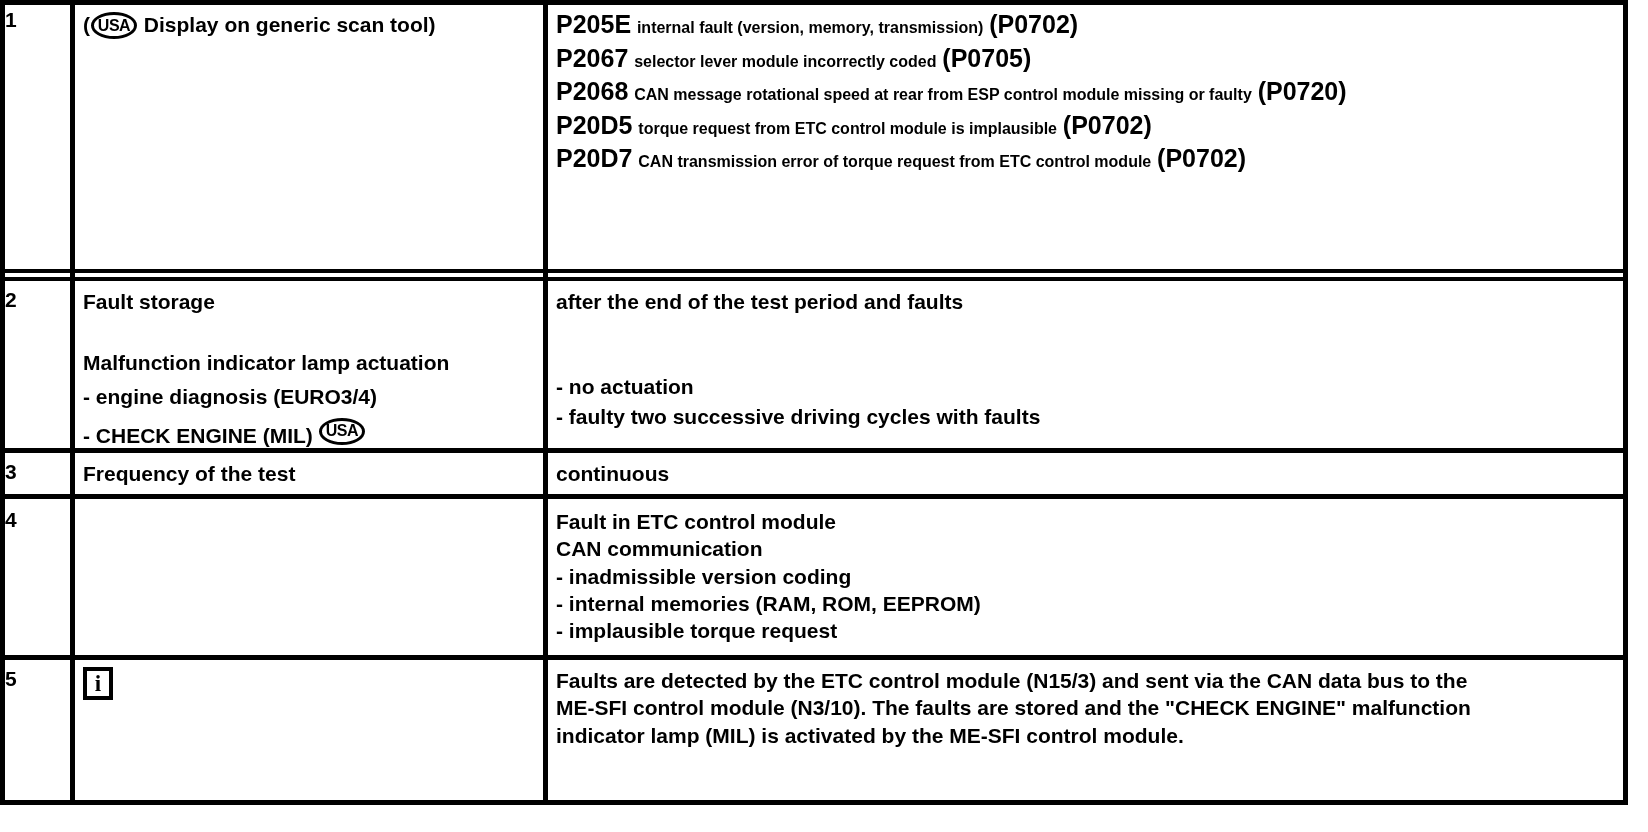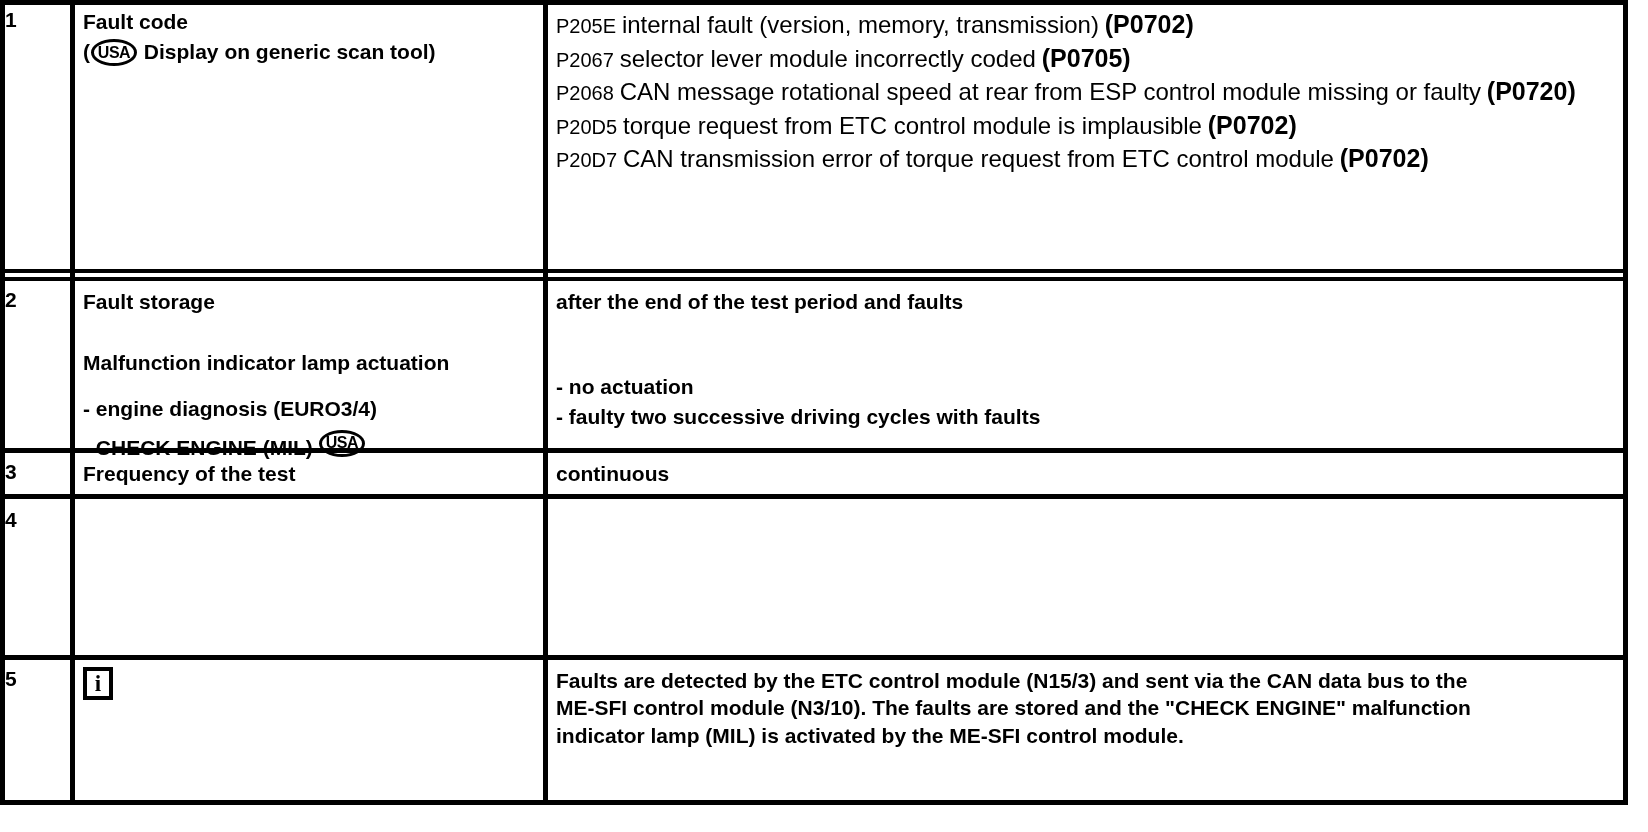--- a/index.html
+++ b/index.html
@@ -100,27 +100,27 @@
     line-height: 1.3;
   }
 
   .line { white-space: nowrap; }
   .wrapline { white-space: normal; }
 
   
   .fc-list { line-height: 1.30; }
   .fc-line { margin: 0 0 1px 0; }
   .fc-code {
-    font-size: 20px;
-    font-weight: normal;
+    font-size: 25px;
+    font-weight: bold;
     letter-spacing: 0px;
   }
   .fc-desc {
-    font-size: 24px;
-    font-weight: normal;
+    font-size: 16px;
+    font-weight: bold;
   }
   .fc-oem {
     font-size: 25px;
     font-weight: bold;
   }
 
   
   .usa-badge {
     display: inline-block;
     position: relative;
@@ -180,21 +180,20 @@
   <div class="rule-h r1a"></div>
   <div class="rule-h r1b"></div>
   <div class="rule-h r2"></div>
   <div class="rule-h r3"></div>
   <div class="rule-h r4"></div>
 
   <div class="rowarea" style="top:8px; height:258px;">
     <div class="cell-num">1</div>
 
     <div class="cell-label">
-      <div class="line">Fault code</div>
       <div class="line" style="margin-top:3px;">
         <span>(</span><span class="usa-badge"><span class="oval"></span><span class="usa-text">USA</span></span>
         <span>Display on generic scan tool)</span>
       </div>
     </div>
 
     <div class="cell-value fc-list">
       <div class="fc-line wrapline">
         <span class="fc-code">P205E</span>
         <span class="fc-desc">internal fault (version, memory, transmission)</span>
@@ -223,21 +222,21 @@
     </div>
   </div>
 
   <div class="rowarea" style="top:288px; height:158px;">
     <div class="cell-num">2</div>
 
     <div class="cell-label">
       <div class="line">Fault storage</div>
       <div class="spacer-md"></div>
       <div class="line">Malfunction indicator lamp actuation</div>
-      <div class="line" style="margin-top:18px;">- engine diagnosis (EURO3/4)</div>
+      <div class="line" style="margin-top:6px;">- engine diagnosis (EURO3/4)</div>
       <div class="line" style="margin-top:8px;">
         <span>- CHECK ENGINE (MIL)</span><span class="usa-badge" style="vertical-align:-2px; margin-left:6px;"><span class="oval"></span><span class="usa-text">USA</span></span>
       </div>
     </div>
 
     <div class="cell-value">
       <div class="line">after the end of the test period and faults</div>
       <div class="spacer-lg"></div>
       <div class="line">- no actuation</div>
       <div class="line" style="margin-top:2px;">- faulty two successive driving cycles with faults</div>
@@ -245,20 +244,27 @@
   </div>
 
   <div class="rowarea" style="top:460px; height:32px;">
     <div class="cell-num">3</div>
     <div class="cell-label">Frequency of the test</div>
     <div class="cell-value">continuous</div>
   </div>
 
   <div class="rowarea" style="top:508px; height:145px;">
     <div class="cell-num">4</div>
+    <div class="cell-value">
+      <div class="line">Fault in ETC control module</div>
+      <div class="line">CAN communication</div>
+      <div class="line">- inadmissible version coding</div>
+      <div class="line">- internal memories (RAM, ROM, EEPROM)</div>
+      <div class="line">- implausible torque request</div>
+    </div>
   </div>
 
   <div class="rowarea" style="top:667px; height:130px;">
     <div class="cell-num">5</div>
     <div class="cell-label">
       <span class="info-box">i</span>
     </div>
     <div class="cell-value">
       <div class="line">Faults are detected by the ETC control module (N15/3) and sent via the CAN data bus to the</div>
       <div class="line">ME-SFI control module (N3/10). The faults are stored and the "CHECK ENGINE" malfunction</div>

